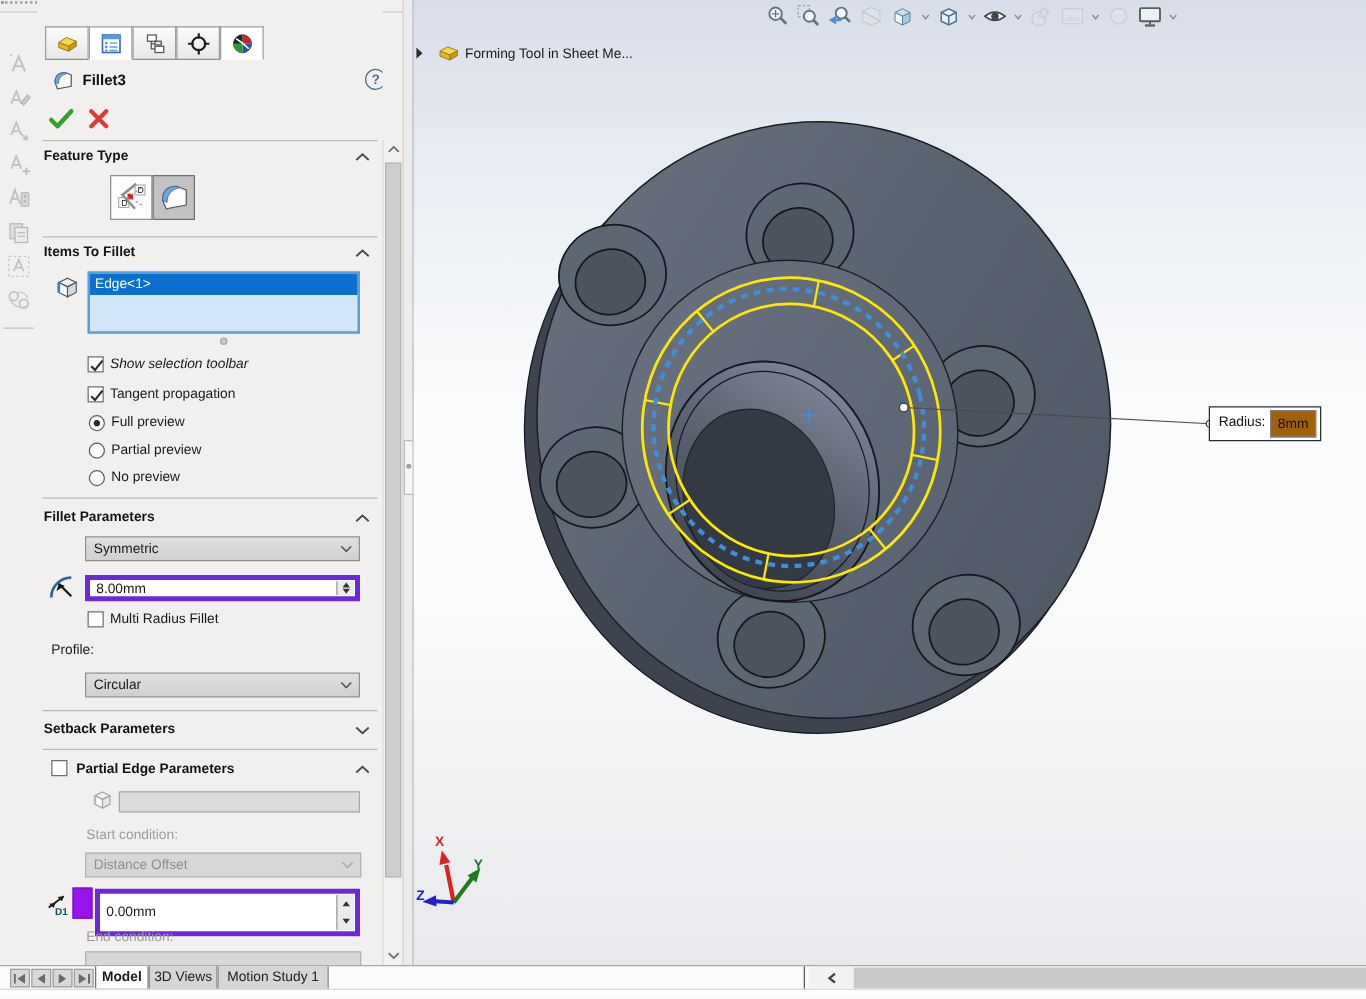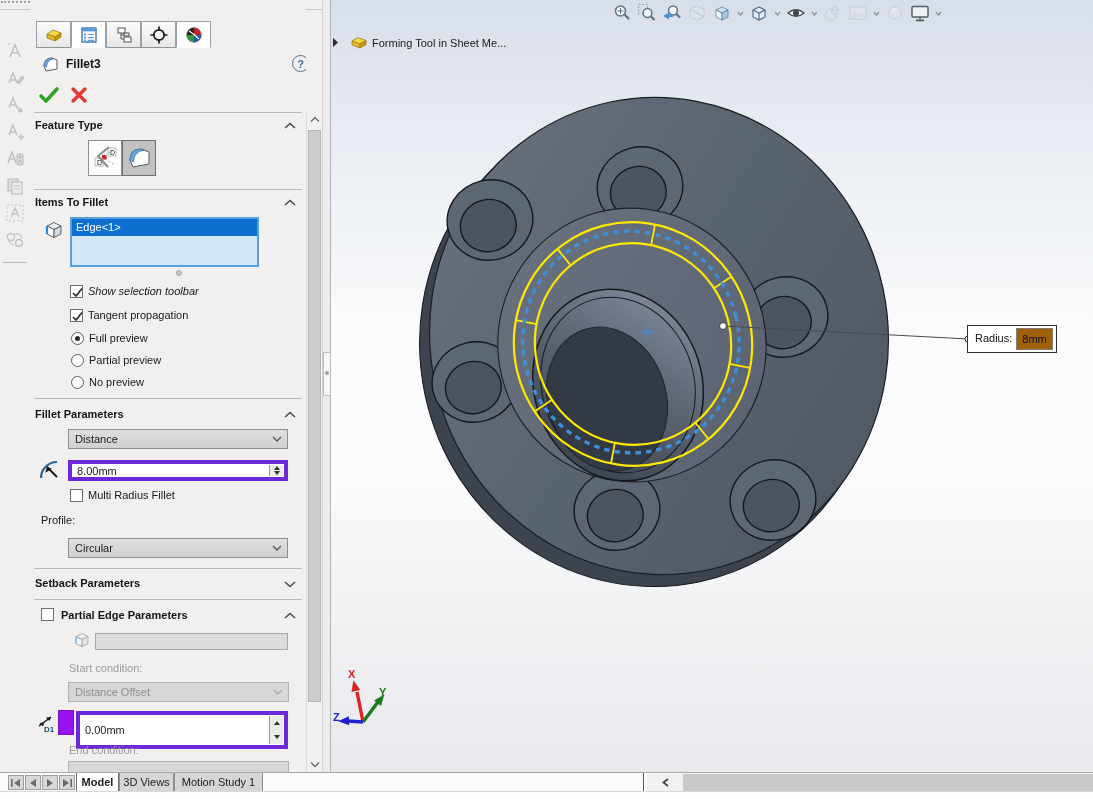--- a/index.html
+++ b/index.html
@@ -247,21 +247,21 @@
         </svg>
       </span>
     <span class="abs" style="left:13px; top:219px;">
       <svg width="22" height="22">
           <path d="M4,7 L11,3.5 L18,7 L11,10.5 Z" fill="#e7f0f9" stroke="#555" stroke-width=".9"></path>
           <path d="M4,7 L4,15 L11,18.5 L11,10.5 Z" fill="#fff" stroke="#555" stroke-width=".9"></path>
           <path d="M11,10.5 L18,7 L18,15 L11,18.5 Z" fill="#cfdce8" stroke="#555" stroke-width=".9"></path>
           <path d="M4,7 L4,15" stroke="#2e86d0" stroke-width="2.2"></path>
         </svg>
       </span>
-    <div class="abs listbox" style="left:40px; top:217px; width:189px; height:50px;">
+    <div class="abs listbox" style="left:40px; top:217px; width:218px; height:50px;">
       <div class="listrow">Edge&lt;1&gt;</div>
     </div>
     <div class="abs grip-dot" style="left:146px; top:270px;"></div>
 
     <div class="abs" style="left:40px; top:285px;">
       <span class="chk" style="position:absolute;">
           <svg width="13" height="13">
             <polyline points="2,7 5,10 11,2.5" stroke="#2b2b2b" stroke-width="1.7" fill="none"></polyline>
           </svg>
         </span>
@@ -292,21 +292,21 @@
 
     <div class="abs divider" style="top:398px;"></div>
 
     <span class="abs seclbl" style="left:5px; top:408px;">Fillet Parameters</span>
     <span class="abs chev" style="left:254px; top:411px;">
         <svg width="12" height="8">
           <polyline points="1,6 6,1.5 11,6" stroke="#4a4a4a" stroke-width="1.5" fill="none"></polyline>
         </svg>
       </span>
     <div class="abs dd" style="left:38px; top:429px; width:220px;">
-      <span>Distance</span>
+      <span>Symmetric</span>
       <span style="position:absolute; right:5px;">
           <svg width="10" height="6">
             <polyline points="1,1 5,5 9,1" stroke="#555" stroke-width="1.3" fill="none"></polyline>
           </svg>
         </span>
     </div>
     <span class="abs" style="left:8px; top:458px;">
       <svg width="24" height="24">
           <path d="M3,20 A16,16 0 0 1 19,4" stroke="#2a6496" stroke-width="2.2" fill="none"></path>
           <path d="M19,19 L9,9" stroke="#111" stroke-width="1.8"></path>

